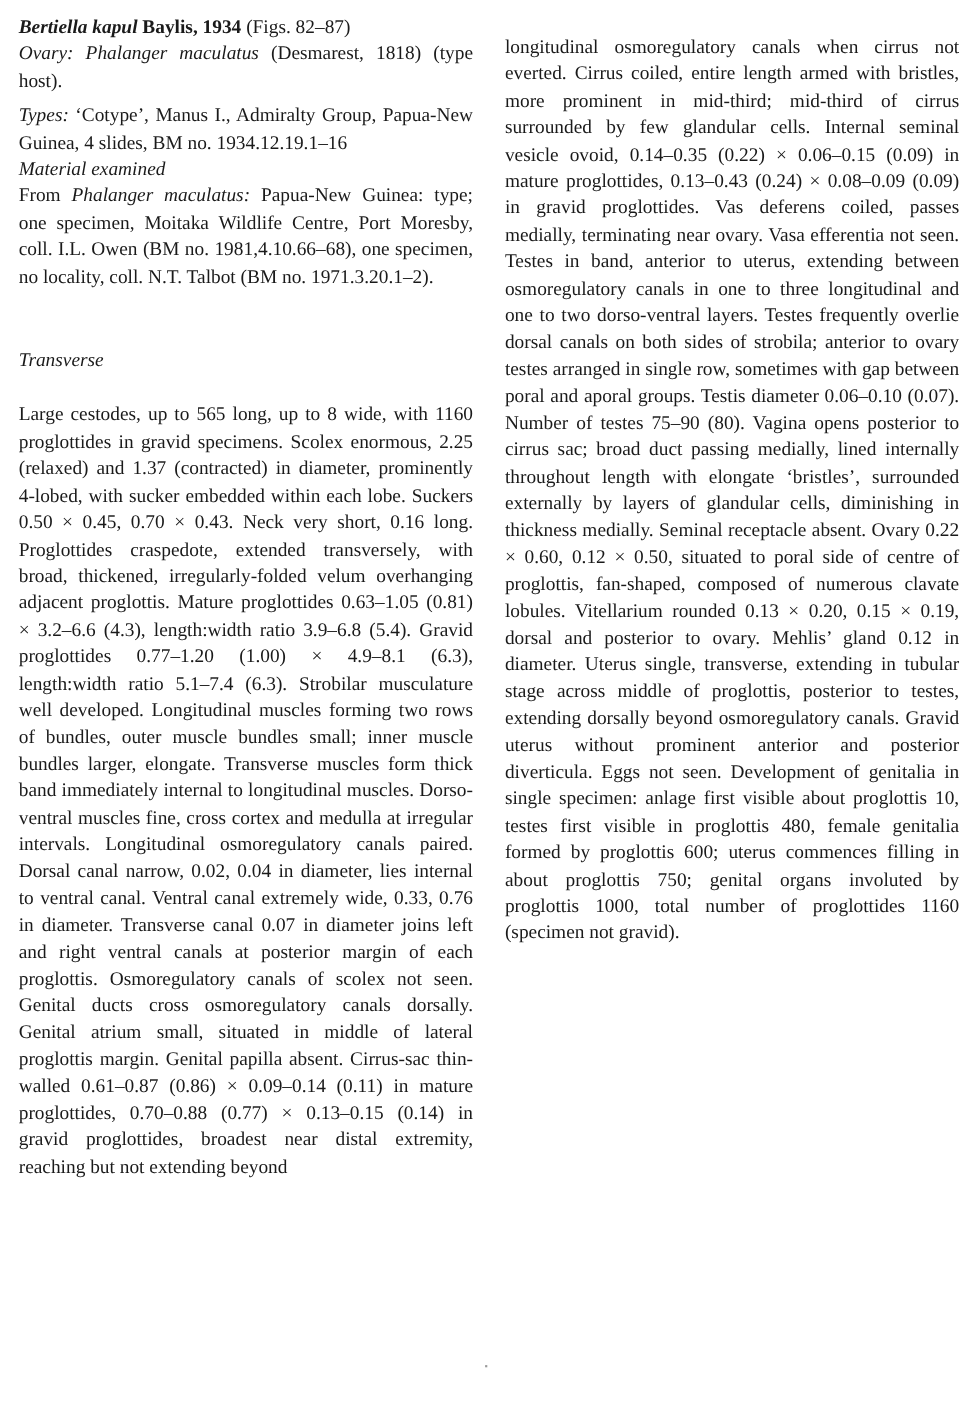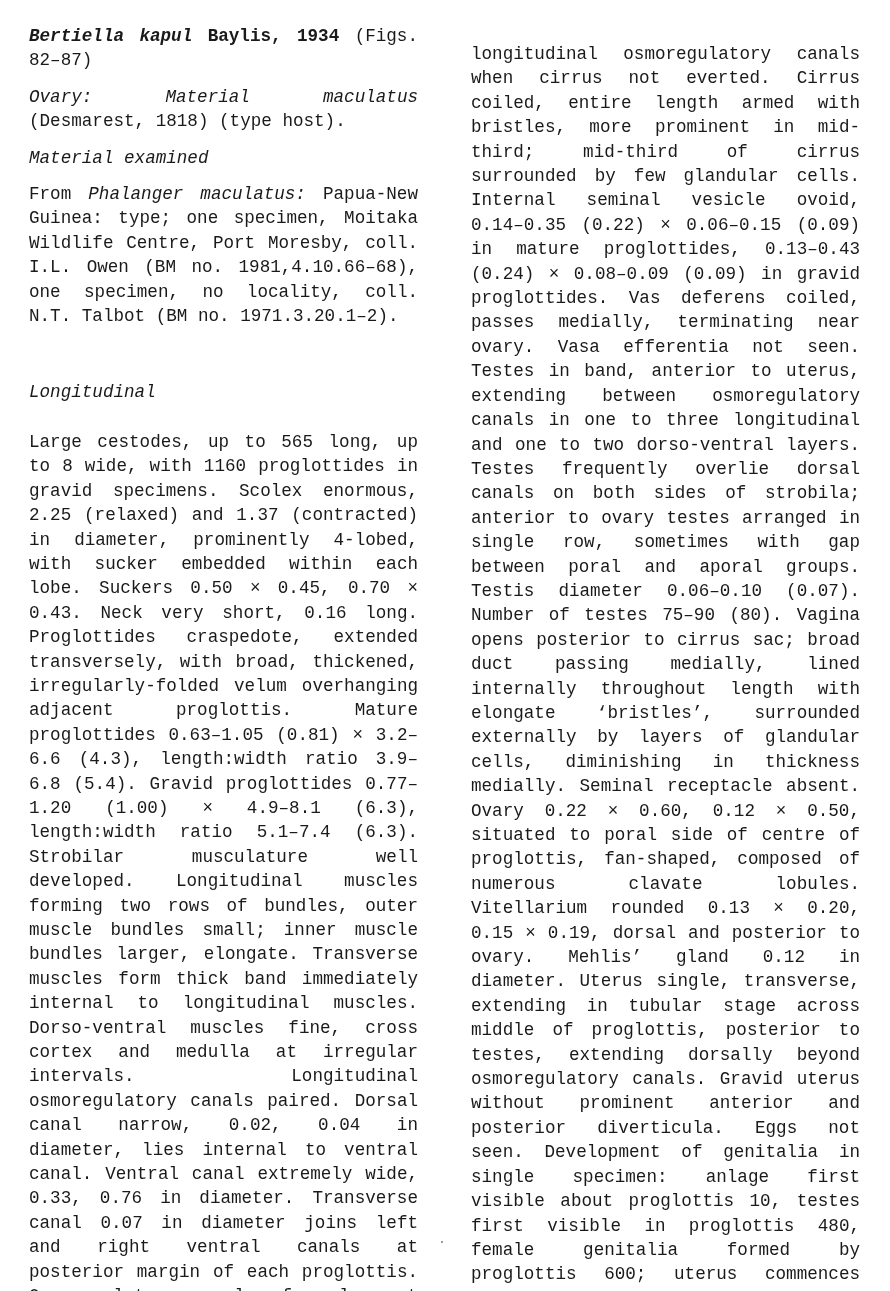--- a/index.html
+++ b/index.html
@@ -19,21 +19,21 @@
     }
     .col {
       position: absolute;
       top: 12px;
       width: 413px;
       text-align: justify;
       hyphens: none;
     }
     .col-left { left: 17px; }
     .col-right { left: 459px; top: 30px; }
-    p { margin: 12px; font-family: Liberation Mono, monospace; }
+    p { margin: 0; }
     .gap-small { margin-top: 7px; }
     .heading {
       margin-top: 52px;
       margin-bottom: 25px;
       font-style: italic;
     }
     i, .it { font-style: italic; }
     b, .bold { font-weight: bold; }
     .bi { font-weight: bold; font-style: italic; }
     .stray-mark {
@@ -46,27 +46,30 @@
     }
   </style>
 </head>
 <body>
 
 <div class="col col-left">
   <p>
     <span class="bi">Bertiella kapul</span><span class="bold"> Baylis, 1934</span><span> (Figs. 82–87)</span>
   </p>
   <p>
-    <span class="it">Ovary: </span><span class="it">Material maculatus</span><span> (Desmarest, 1818) (type host).</span>
+    <span class="it">Ovary: </span><span class="it">Phalanger maculatus</span><span> (Desmarest, 1818) (type host).</span>
+  </p>
+  <p class="gap-small">
+    <span class="it">Types:</span><span> ‘Cotype’, Manus I., Admiralty Group, Papua-New Guinea, 4 slides, BM no. 1934.12.19.1–16</span>
   </p>
   <p class="it">Material examined</p>
   <p>
     <span>From </span><span class="it">Phalanger maculatus:</span><span> Papua-New Guinea: type; one specimen, Moitaka Wildlife Centre, Port Moresby, coll. I.L. Owen (BM no. 1981,4.10.66–68), one specimen, no locality, coll. N.T. Talbot (BM no. 1971.3.20.1–2).</span>
   </p>
-  <p class="heading">Longitudinal</p>
+  <p class="heading">Transverse</p>
   <p>Large cestodes, up to 565 long, up to 8 wide, with 1160 proglottides in gravid specimens. Scolex enormous, 2.25 (relaxed) and 1.37 (contracted) in diameter, prominently 4-lobed, with sucker embedded within each lobe. Suckers 0.50 × 0.45, 0.70 × 0.43. Neck very short, 0.16 long. Proglottides craspedote, extended transversely, with broad, thickened, irregularly-folded velum overhanging adjacent proglottis. Mature proglottides 0.63–1.05 (0.81) × 3.2–6.6 (4.3), length:width ratio 3.9–6.8 (5.4). Gravid proglottides 0.77–1.20 (1.00) × 4.9–8.1 (6.3), length:width ratio 5.1–7.4 (6.3). Strobilar musculature well developed. Longitudinal muscles forming two rows of bundles, outer muscle bundles small; inner muscle bundles larger, elongate. Transverse muscles form thick band immediately internal to longitudinal muscles. Dorso-ventral muscles fine, cross cortex and medulla at irregular intervals. Longitudinal osmoregulatory canals paired. Dorsal canal narrow, 0.02, 0.04 in diameter, lies internal to ventral canal. Ventral canal extremely wide, 0.33, 0.76 in diameter. Transverse canal 0.07 in diameter joins left and right ventral canals at posterior margin of each proglottis. Osmoregulatory canals of scolex not seen. Genital ducts cross osmoregulatory canals dorsally. Genital atrium small, situated in middle of lateral proglottis margin. Genital papilla absent. Cirrus-sac thin-walled 0.61–0.87 (0.86) × 0.09–0.14 (0.11) in mature proglottides, 0.70–0.88 (0.77) × 0.13–0.15 (0.14) in gravid proglottides, broadest near distal extremity, reaching but not extending beyond</p>
 </div>
 
 <div class="col col-right">
   <p>longitudinal osmoregulatory canals when cirrus not everted. Cirrus coiled, entire length armed with bristles, more prominent in mid-third; mid-third of cirrus surrounded by few glandular cells. Internal seminal vesicle ovoid, 0.14–0.35 (0.22) × 0.06–0.15 (0.09) in mature proglottides, 0.13–0.43 (0.24) × 0.08–0.09 (0.09) in gravid proglottides. Vas deferens coiled, passes medially, terminating near ovary. Vasa efferentia not seen. Testes in band, anterior to uterus, extending between osmoregulatory canals in one to three longitudinal and one to two dorso-ventral layers. Testes frequently overlie dorsal canals on both sides of strobila; anterior to ovary testes arranged in single row, sometimes with gap between poral and aporal groups. Testis diameter 0.06–0.10 (0.07). Number of testes 75–90 (80). Vagina opens posterior to cirrus sac; broad duct passing medially, lined internally throughout length with elongate ‘bristles’, surrounded externally by layers of glandular cells, diminishing in thickness medially. Seminal receptacle absent. Ovary 0.22 × 0.60, 0.12 × 0.50, situated to poral side of centre of proglottis, fan-shaped, composed of numerous clavate lobules. Vitellarium rounded 0.13 × 0.20, 0.15 × 0.19, dorsal and posterior to ovary. Mehlis’ gland 0.12 in diameter. Uterus single, transverse, extending in tubular stage across middle of proglottis, posterior to testes, extending dorsally beyond osmoregulatory canals. Gravid uterus without prominent anterior and posterior diverticula. Eggs not seen. Development of genitalia in single specimen: anlage first visible about proglottis 10, testes first visible in proglottis 480, female genitalia formed by proglottis 600; uterus commences filling in about proglottis 750; genital organs involuted by proglottis 1000, total number of proglottides 1160 (specimen not gravid).</p>
 </div>
 
 <div class="stray-mark"></div>
 
 </body></html>

